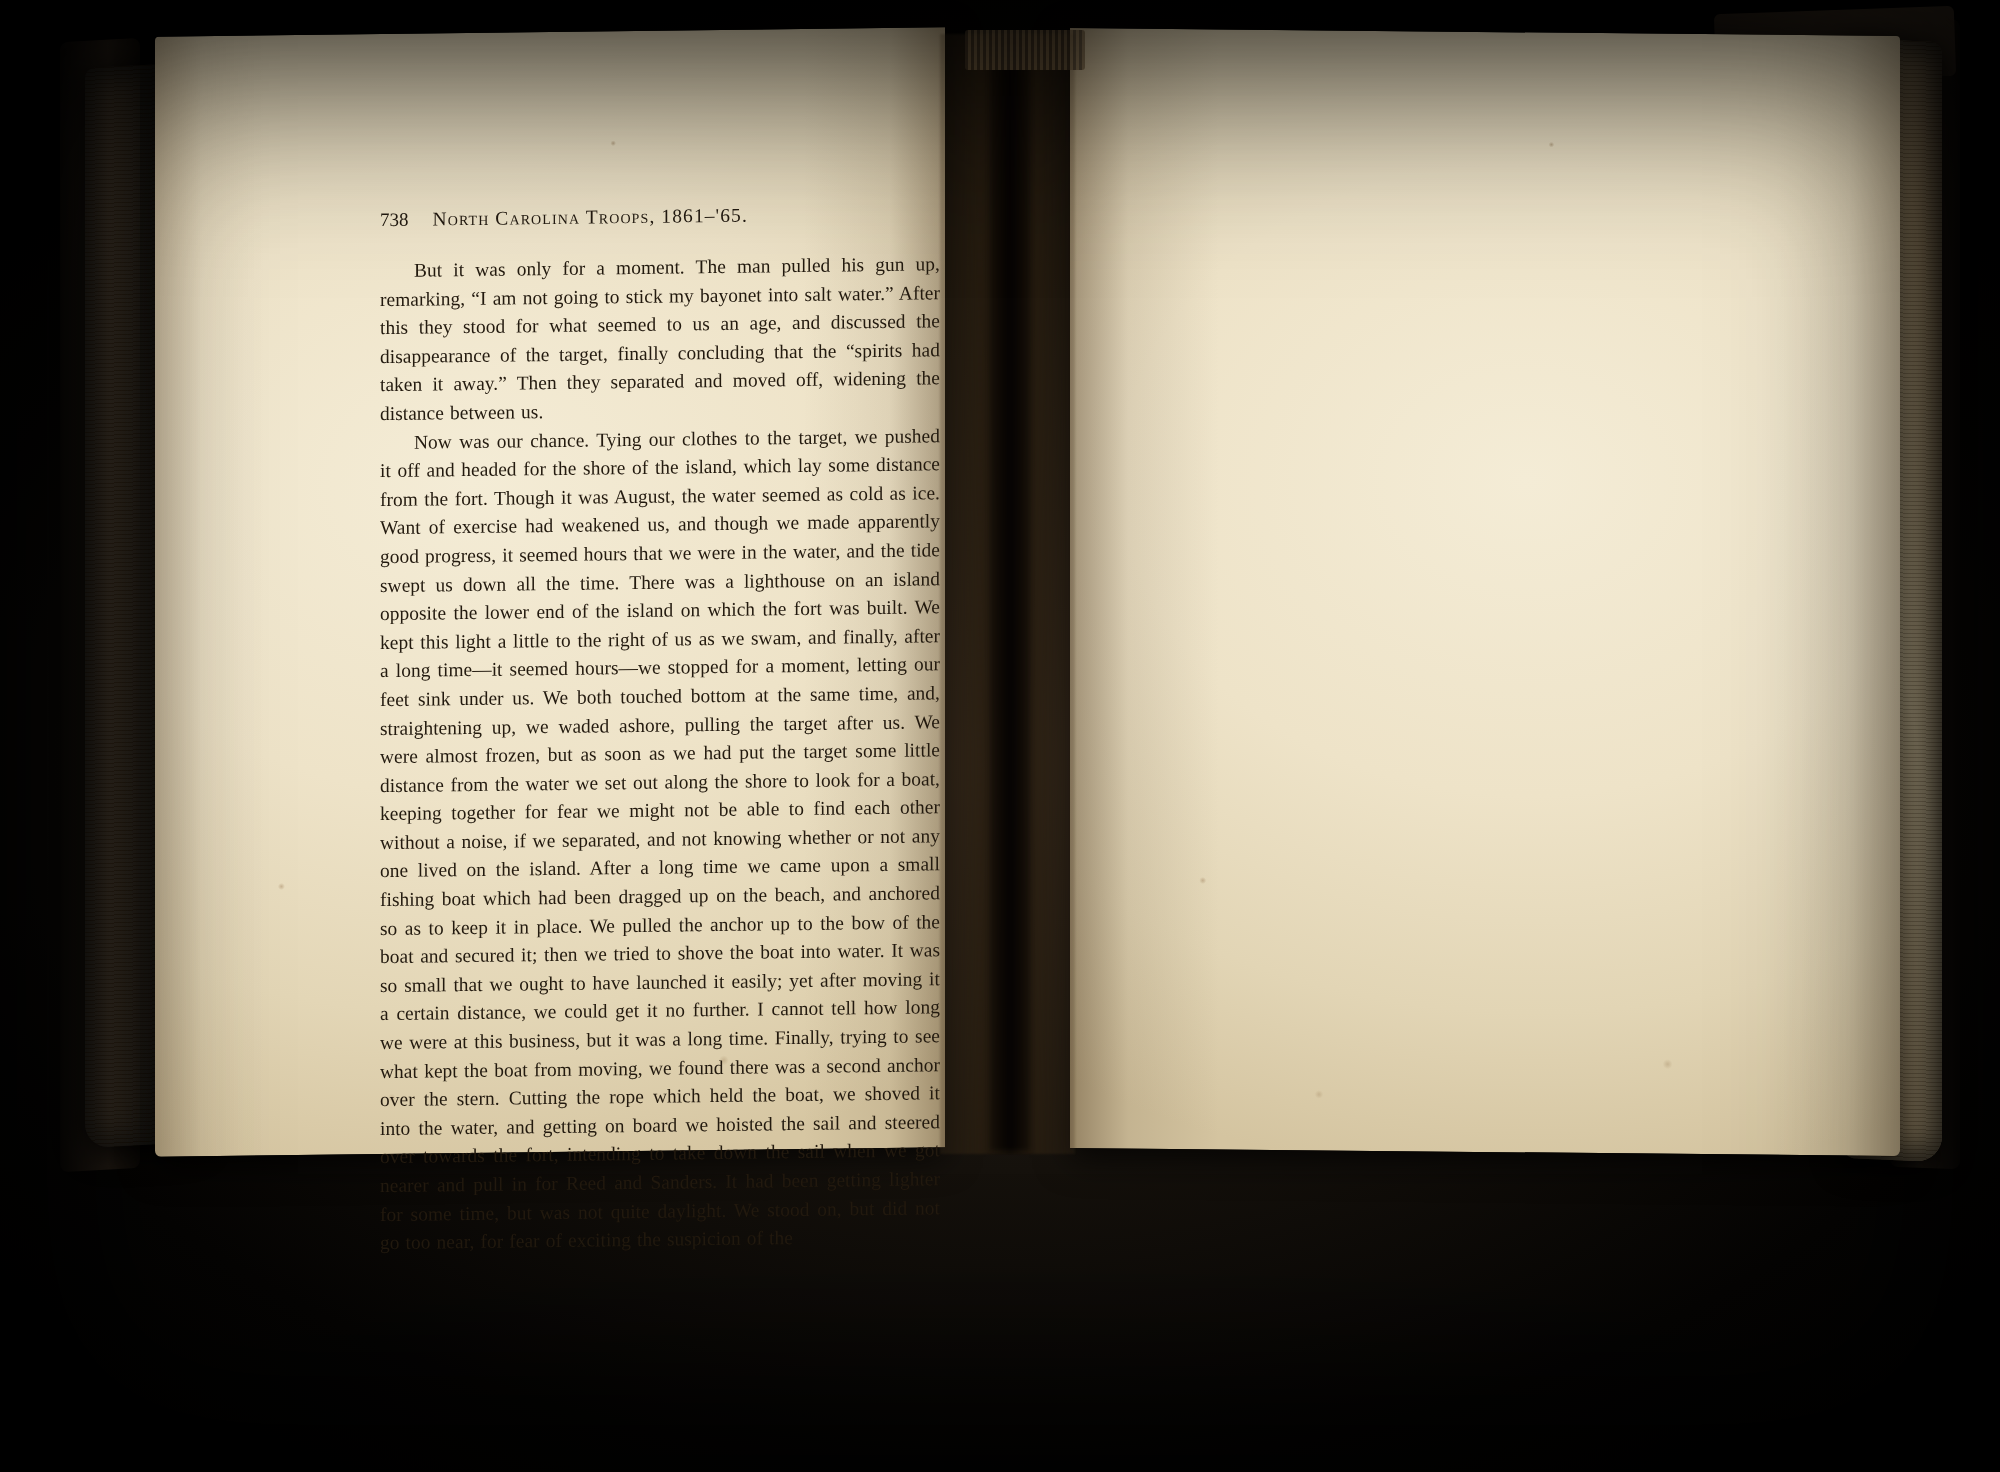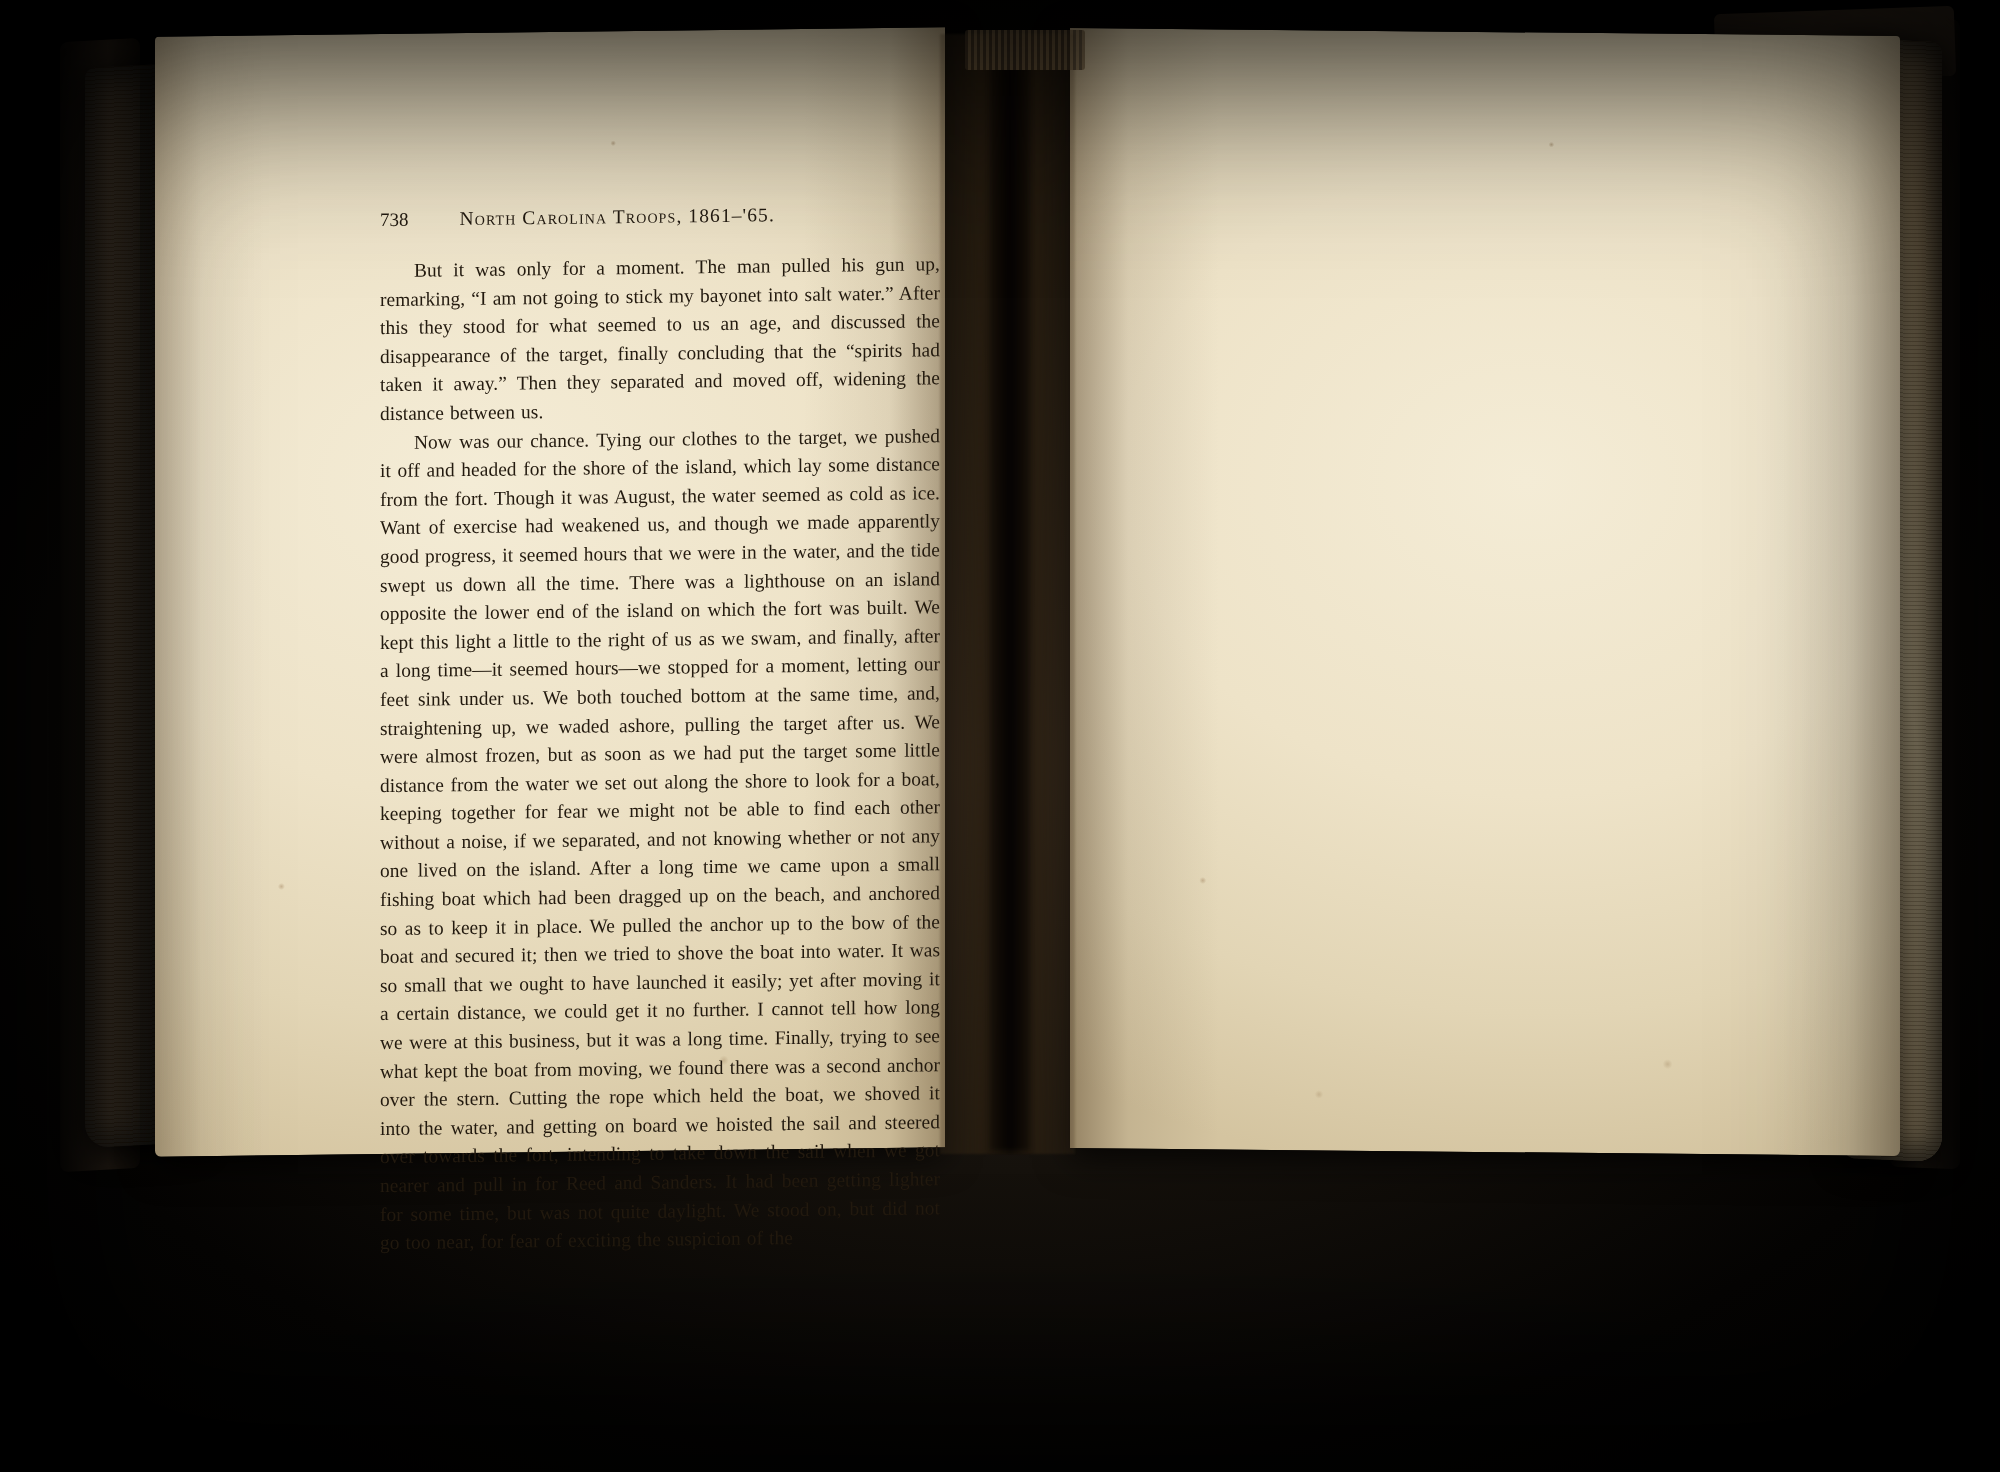--- a/index.html
+++ b/index.html
@@ -201,21 +201,21 @@
     font-family: "Liberation Serif", serif;
     font-size: 19px;
     font-variant: normal;
     letter-spacing: 0;
   }
   .running-head {
     font-size: 19.5px;
     font-variant: small-caps;
     letter-spacing: 1.1px;
   }
-  .headline-left .folio { margin-right: 51px; }
+  .headline-left .folio { margin-right: 24px; }
 
   .body-text p {
     margin: 0;
     text-indent: 34px;
     text-align: justify;
     font-size: 19.4px;
     line-height: 28.6px;
     letter-spacing: 0.05px;
     word-spacing: 1.2px;
     color: #231a0f;

